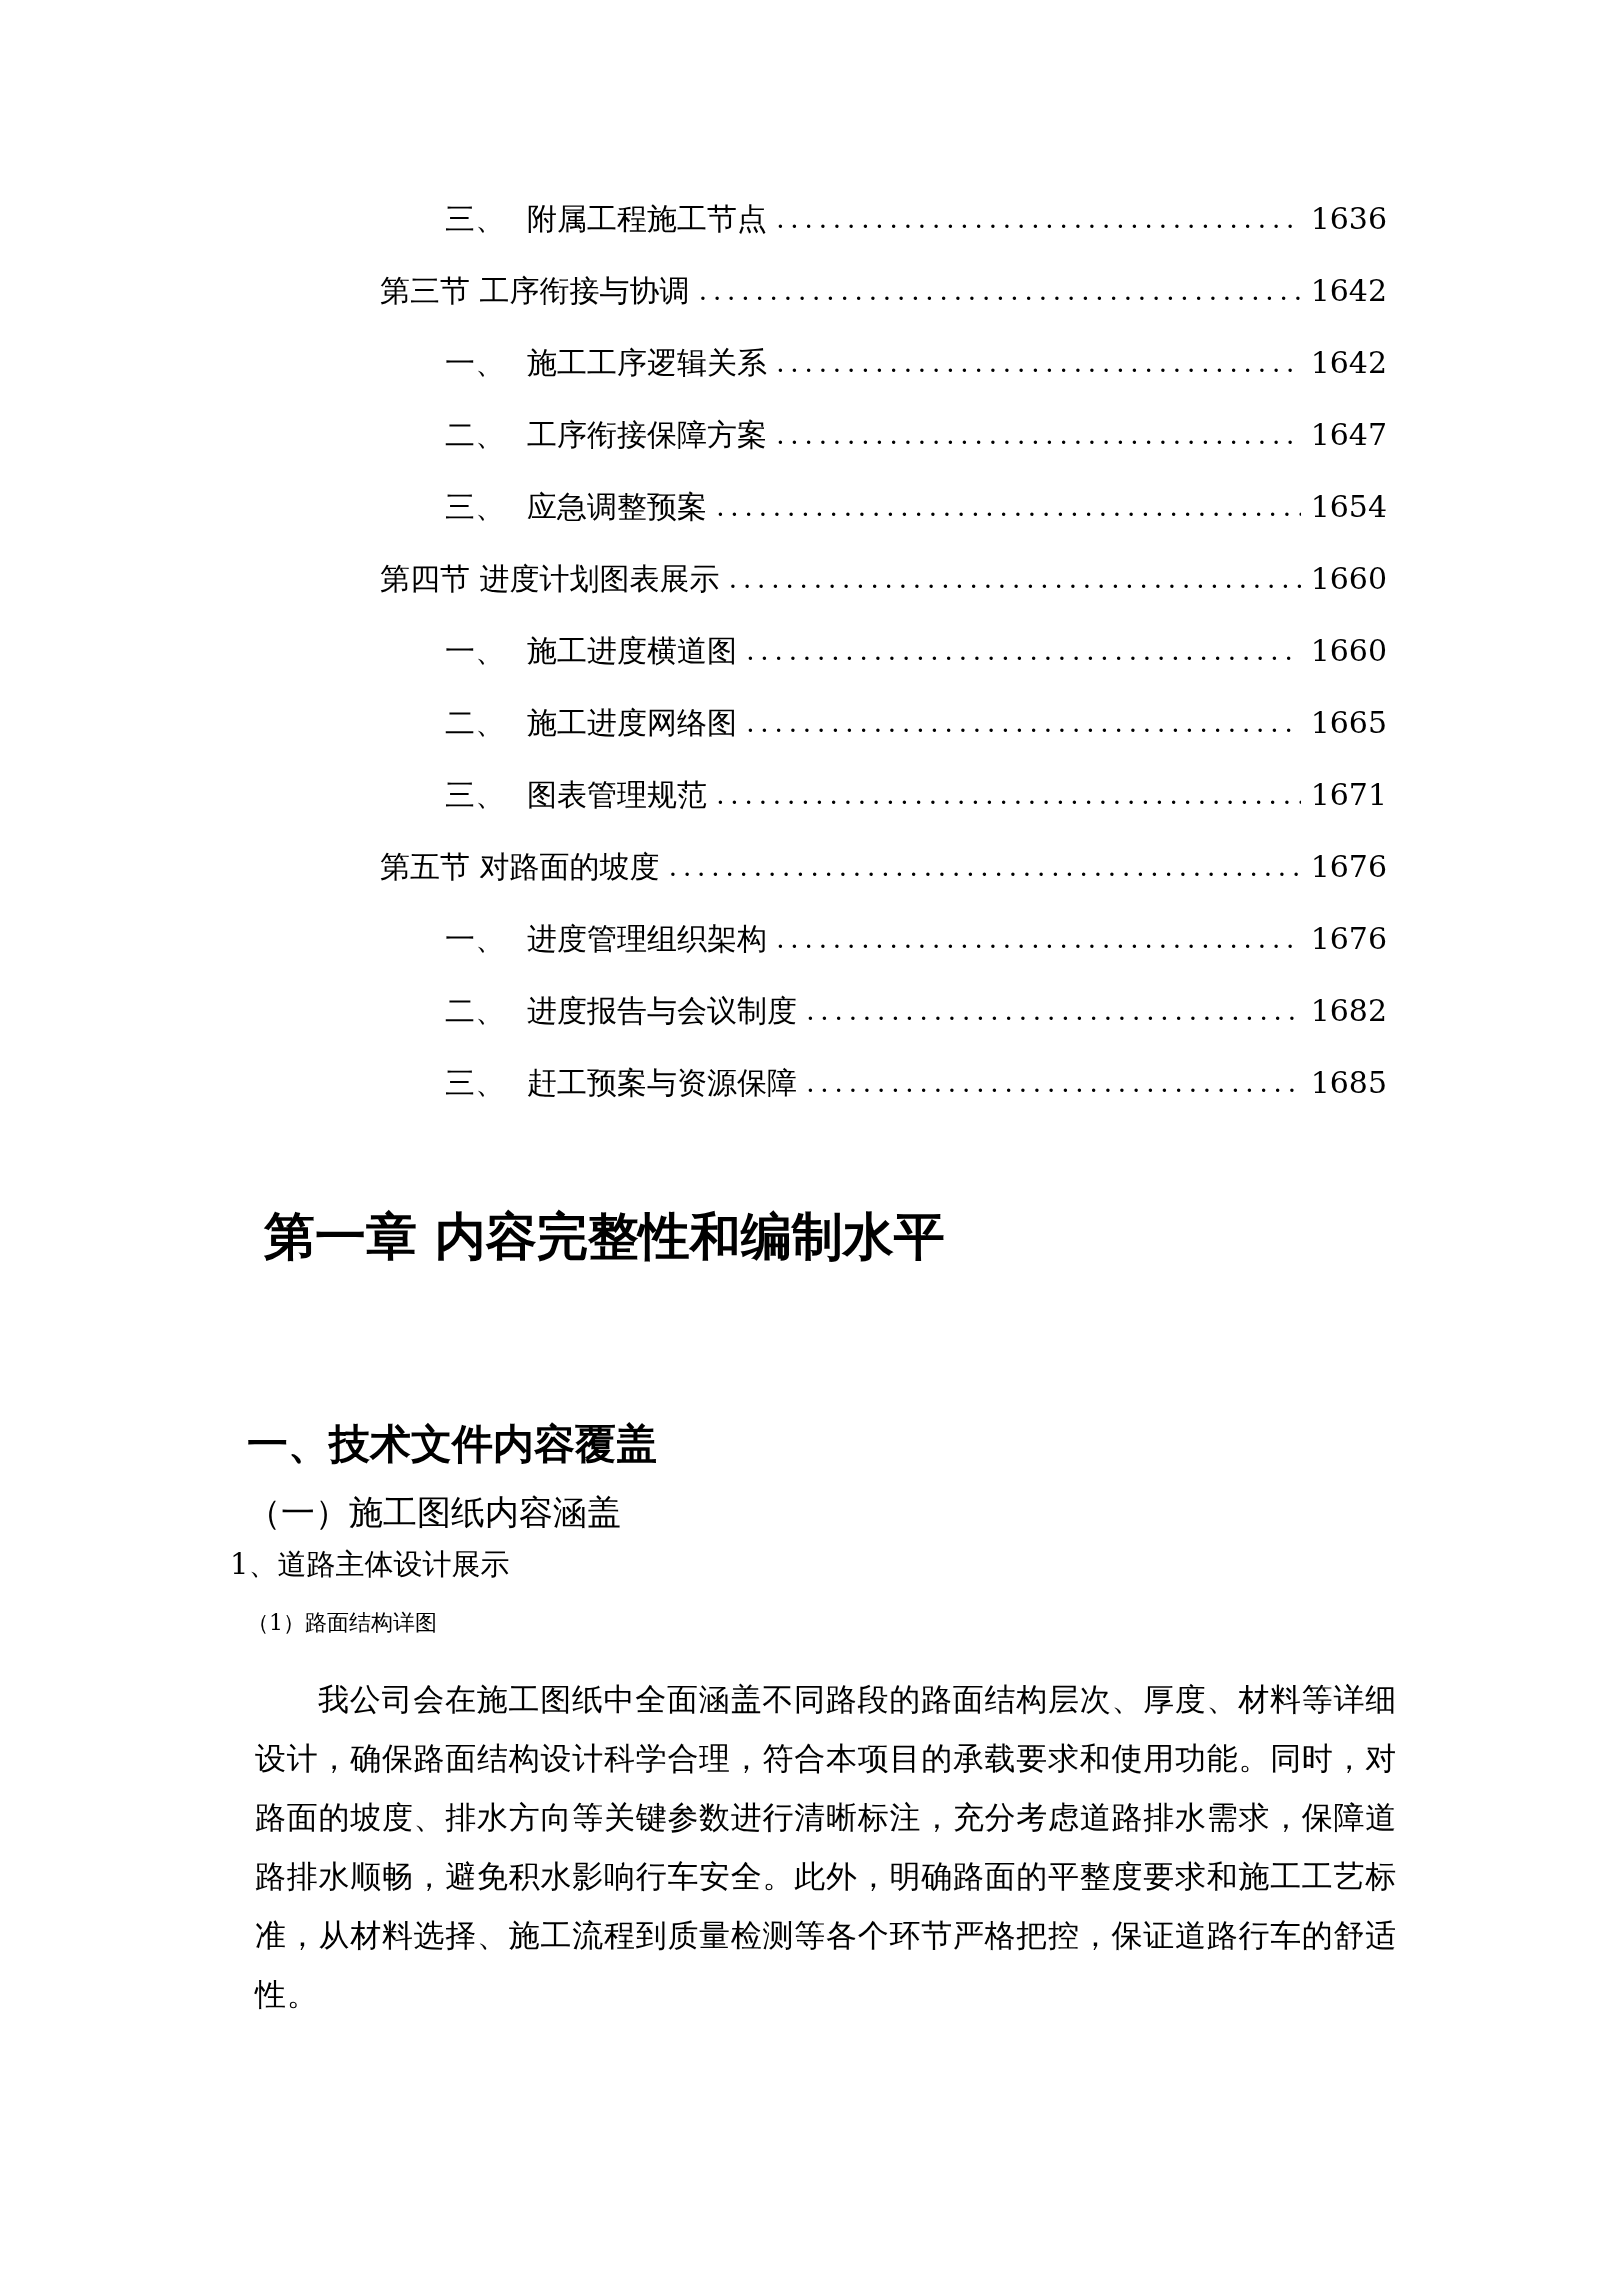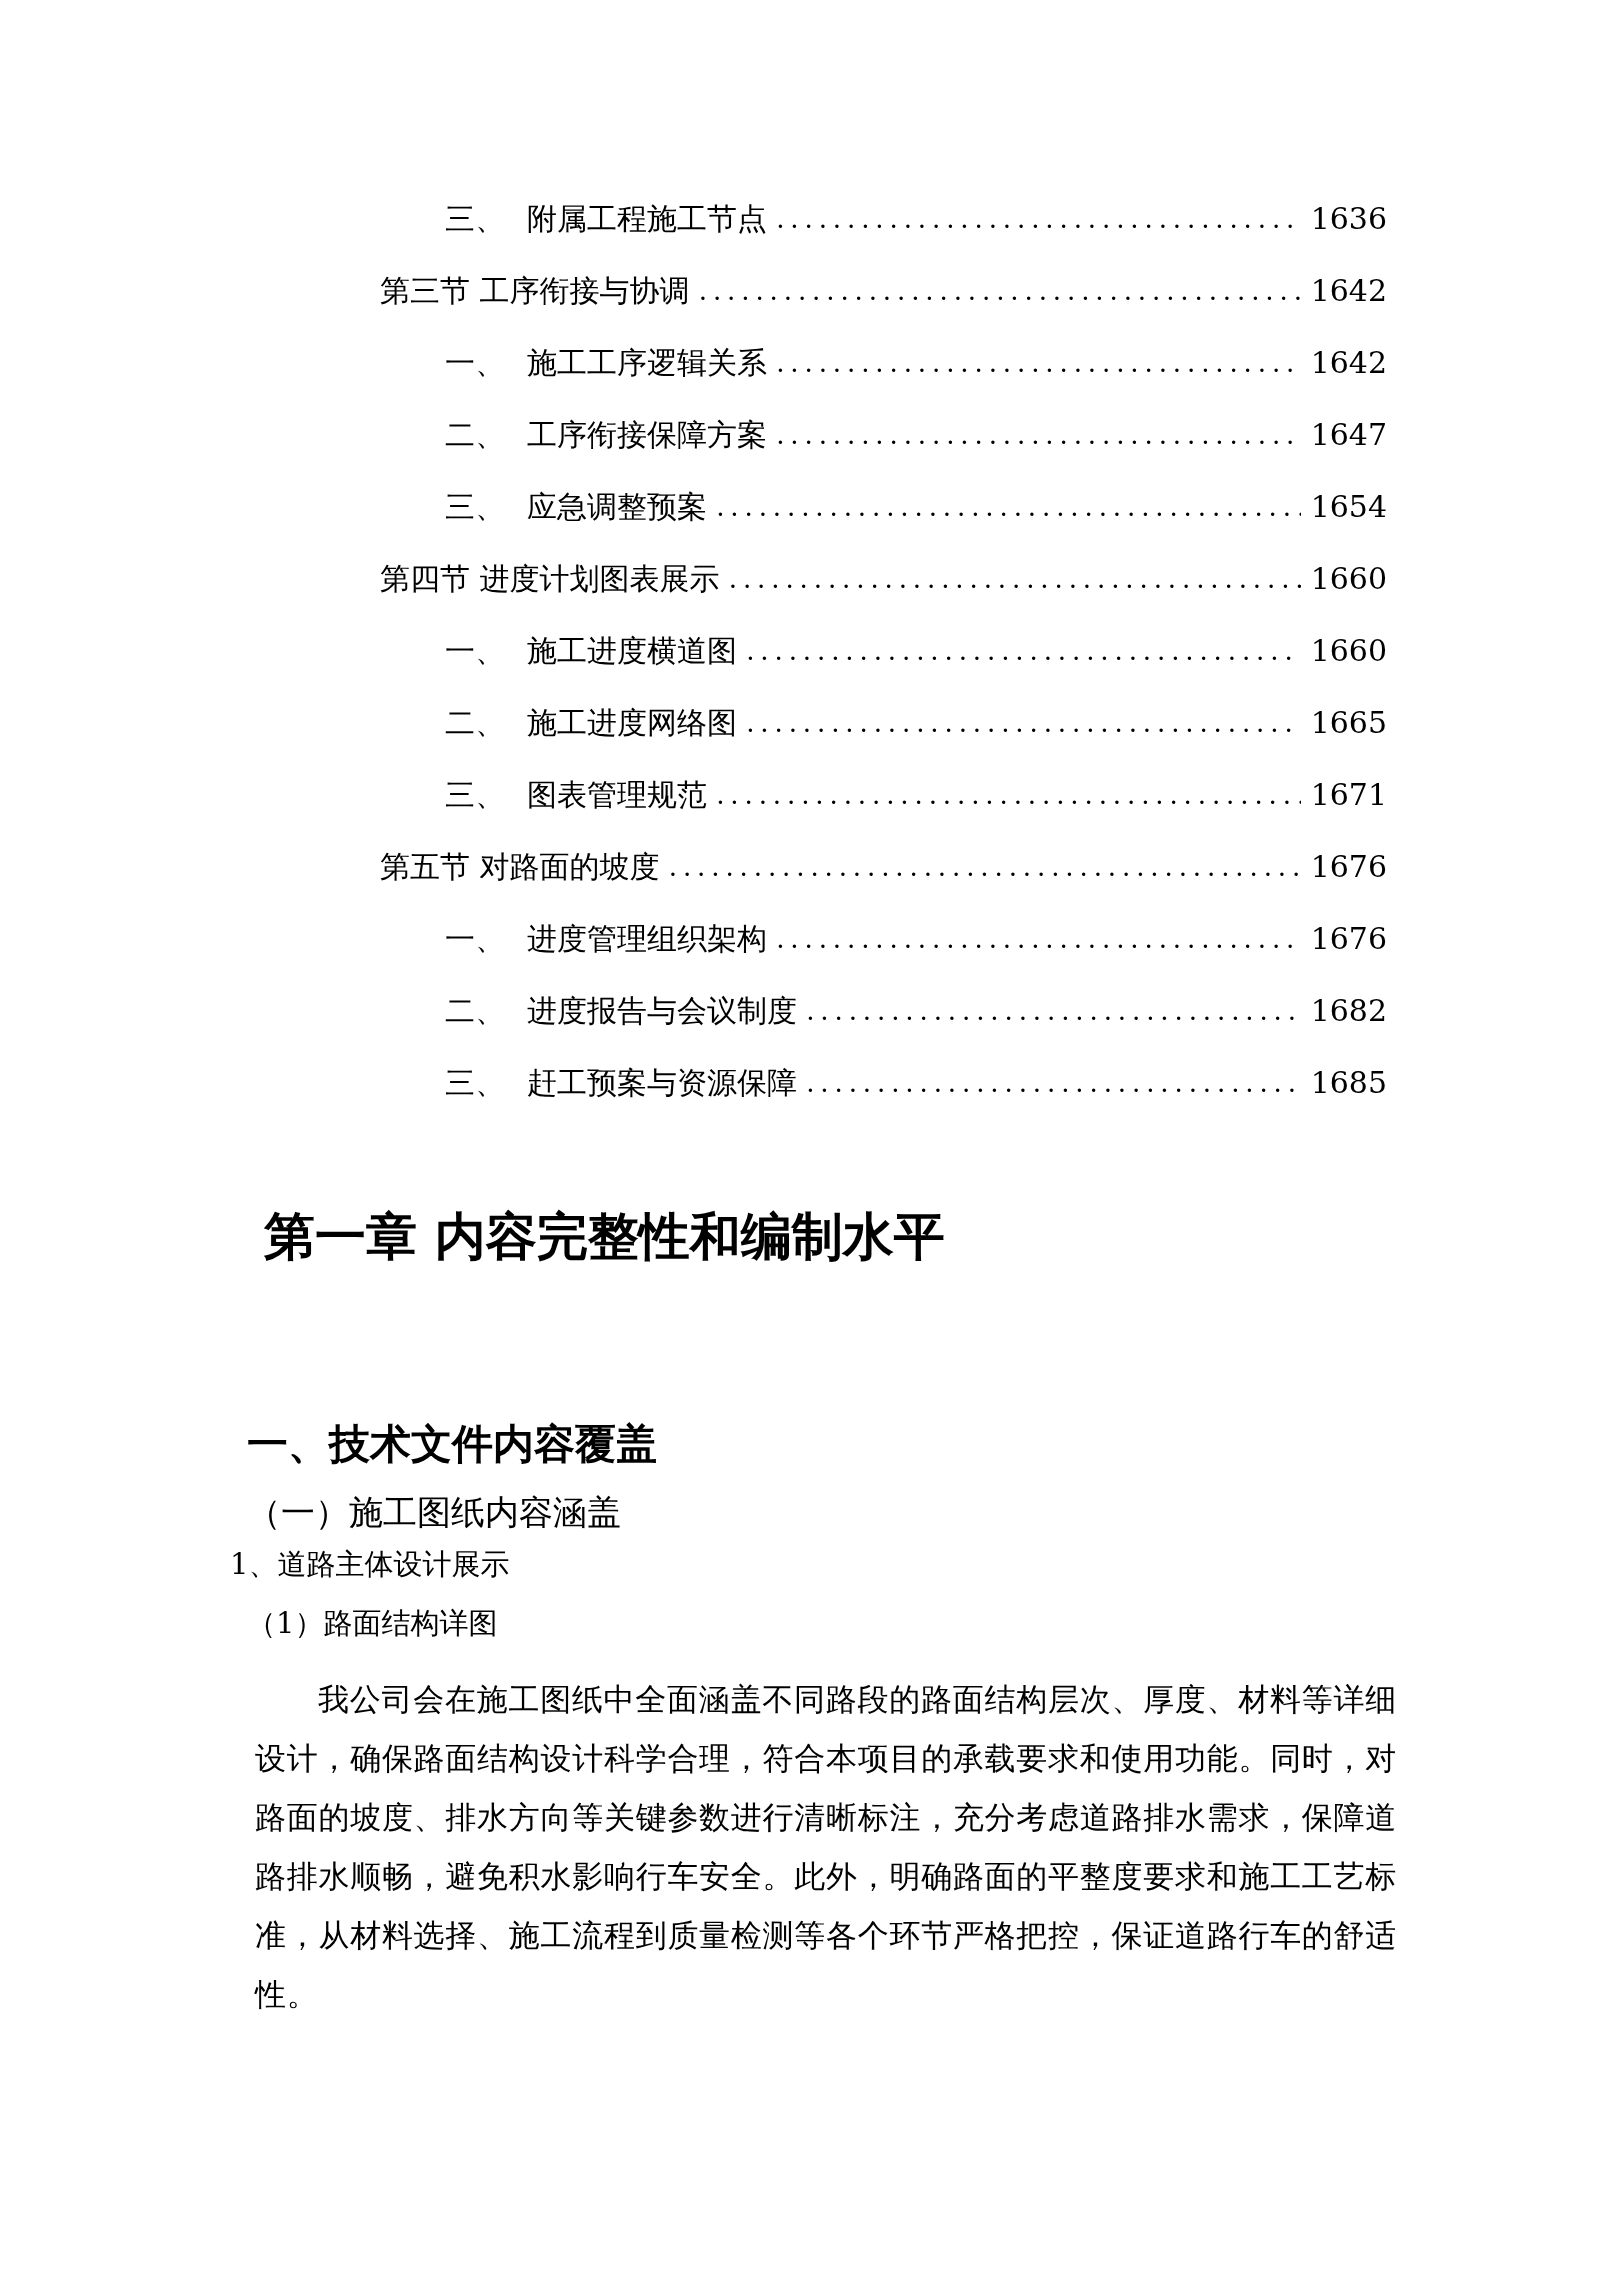--- a/index.html
+++ b/index.html
@@ -21,21 +21,21 @@
 
   
   .h-chapter { position: absolute; left: 264px; top: 1204px; font-size: 51px; font-weight: bold;
                line-height: 65px; white-space: nowrap; font-family: "DejaVu Serif", serif; }
   .h-section { position: absolute; left: 247px; top: 1307px; font-size: 43px; font-weight: bold;
                line-height: 59px; white-space: nowrap; }
   .h-sub1 { position: absolute; left: 247px; top: 1415px; font-size: 41px; font-weight: bold;
             line-height: 59px; white-space: nowrap; font-family: "DejaVu Sans", sans-serif; }
   .h-sub2 { position: absolute; left: 247px; top: 1487px; font-size: 34px; line-height: 50px; white-space: nowrap; }
   .h-sub3 { position: absolute; left: 230px; top: 1543px; font-size: 29px; line-height: 42px; white-space: nowrap; }
-  .h-sub4 { position: absolute; left: 247px; top: 1602px; font-size: 29px; line-height: 42px; white-space: nowrap; }
+  .h-sub4 { position: absolute; left: 247px; top: 1602px; font-size: 22px; line-height: 42px; white-space: nowrap; }
   .para { position: absolute; left: 247px; top: 1662px; width: 1142px; font-size: 31px; line-height: 59px;
           text-indent: 63px; text-align: justify; letter-spacing: 0.7px; }
 </style>
 </head>
 <body>
 
 <div class="page">
 
   <div class="toc">
     <div class="toc-line l2" style="top:196px">

